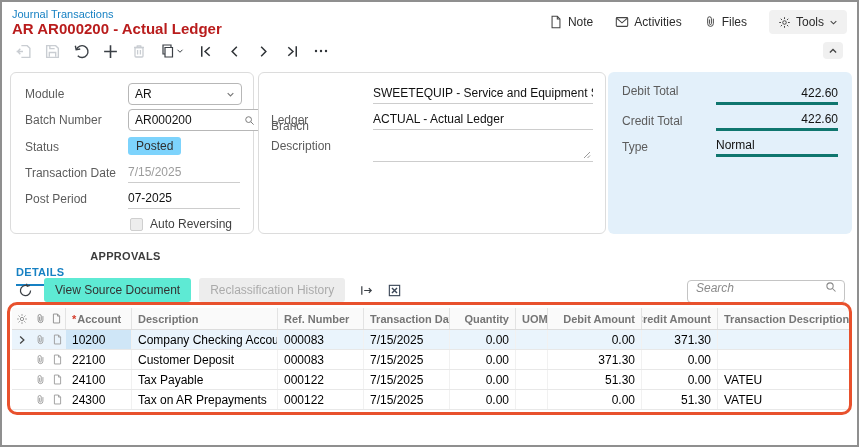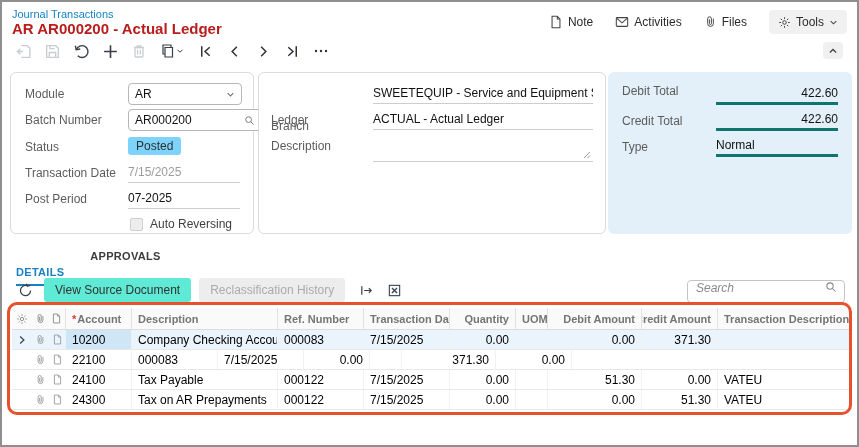--- a/index.html
+++ b/index.html
@@ -397,20 +397,21 @@
             <path d="M11.5 4.5v6a3.5 3.5 0 0 1-7 0v-6a2.3 2.3 0 0 1 4.6 0v6a1.2 1.2 0 0 1-2.4 0v-5"></path>
           </svg>
         </div>
       <div class="gc c-doc">
           <svg width="11" height="11" viewBox="0 0 16 16" fill="none" stroke="#9a9a9a" stroke-width="1.3">
             <path d="M3.5 1.5h6l3 3v10h-9z"></path>
             <path d="M9.5 1.5v3h3"></path>
           </svg>
         </div>
       <div class="gc c-account datacell">22100</div>
+      <div class="gc c-desc datacell">Customer Deposit</div>
       <div class="gc c-ref datacell">000083</div>
       <div class="gc c-date datacell">7/15/2025</div>
       <div class="gc c-qty datacell">0.00</div>
       <div class="gc c-uom datacell"></div>
       <div class="gc c-debit datacell">371.30</div>
       <div class="gc c-credit datacell">0.00</div>
       <div class="gc c-tdesc datacell"></div>
     </div>
 
     <div class="g-row">

